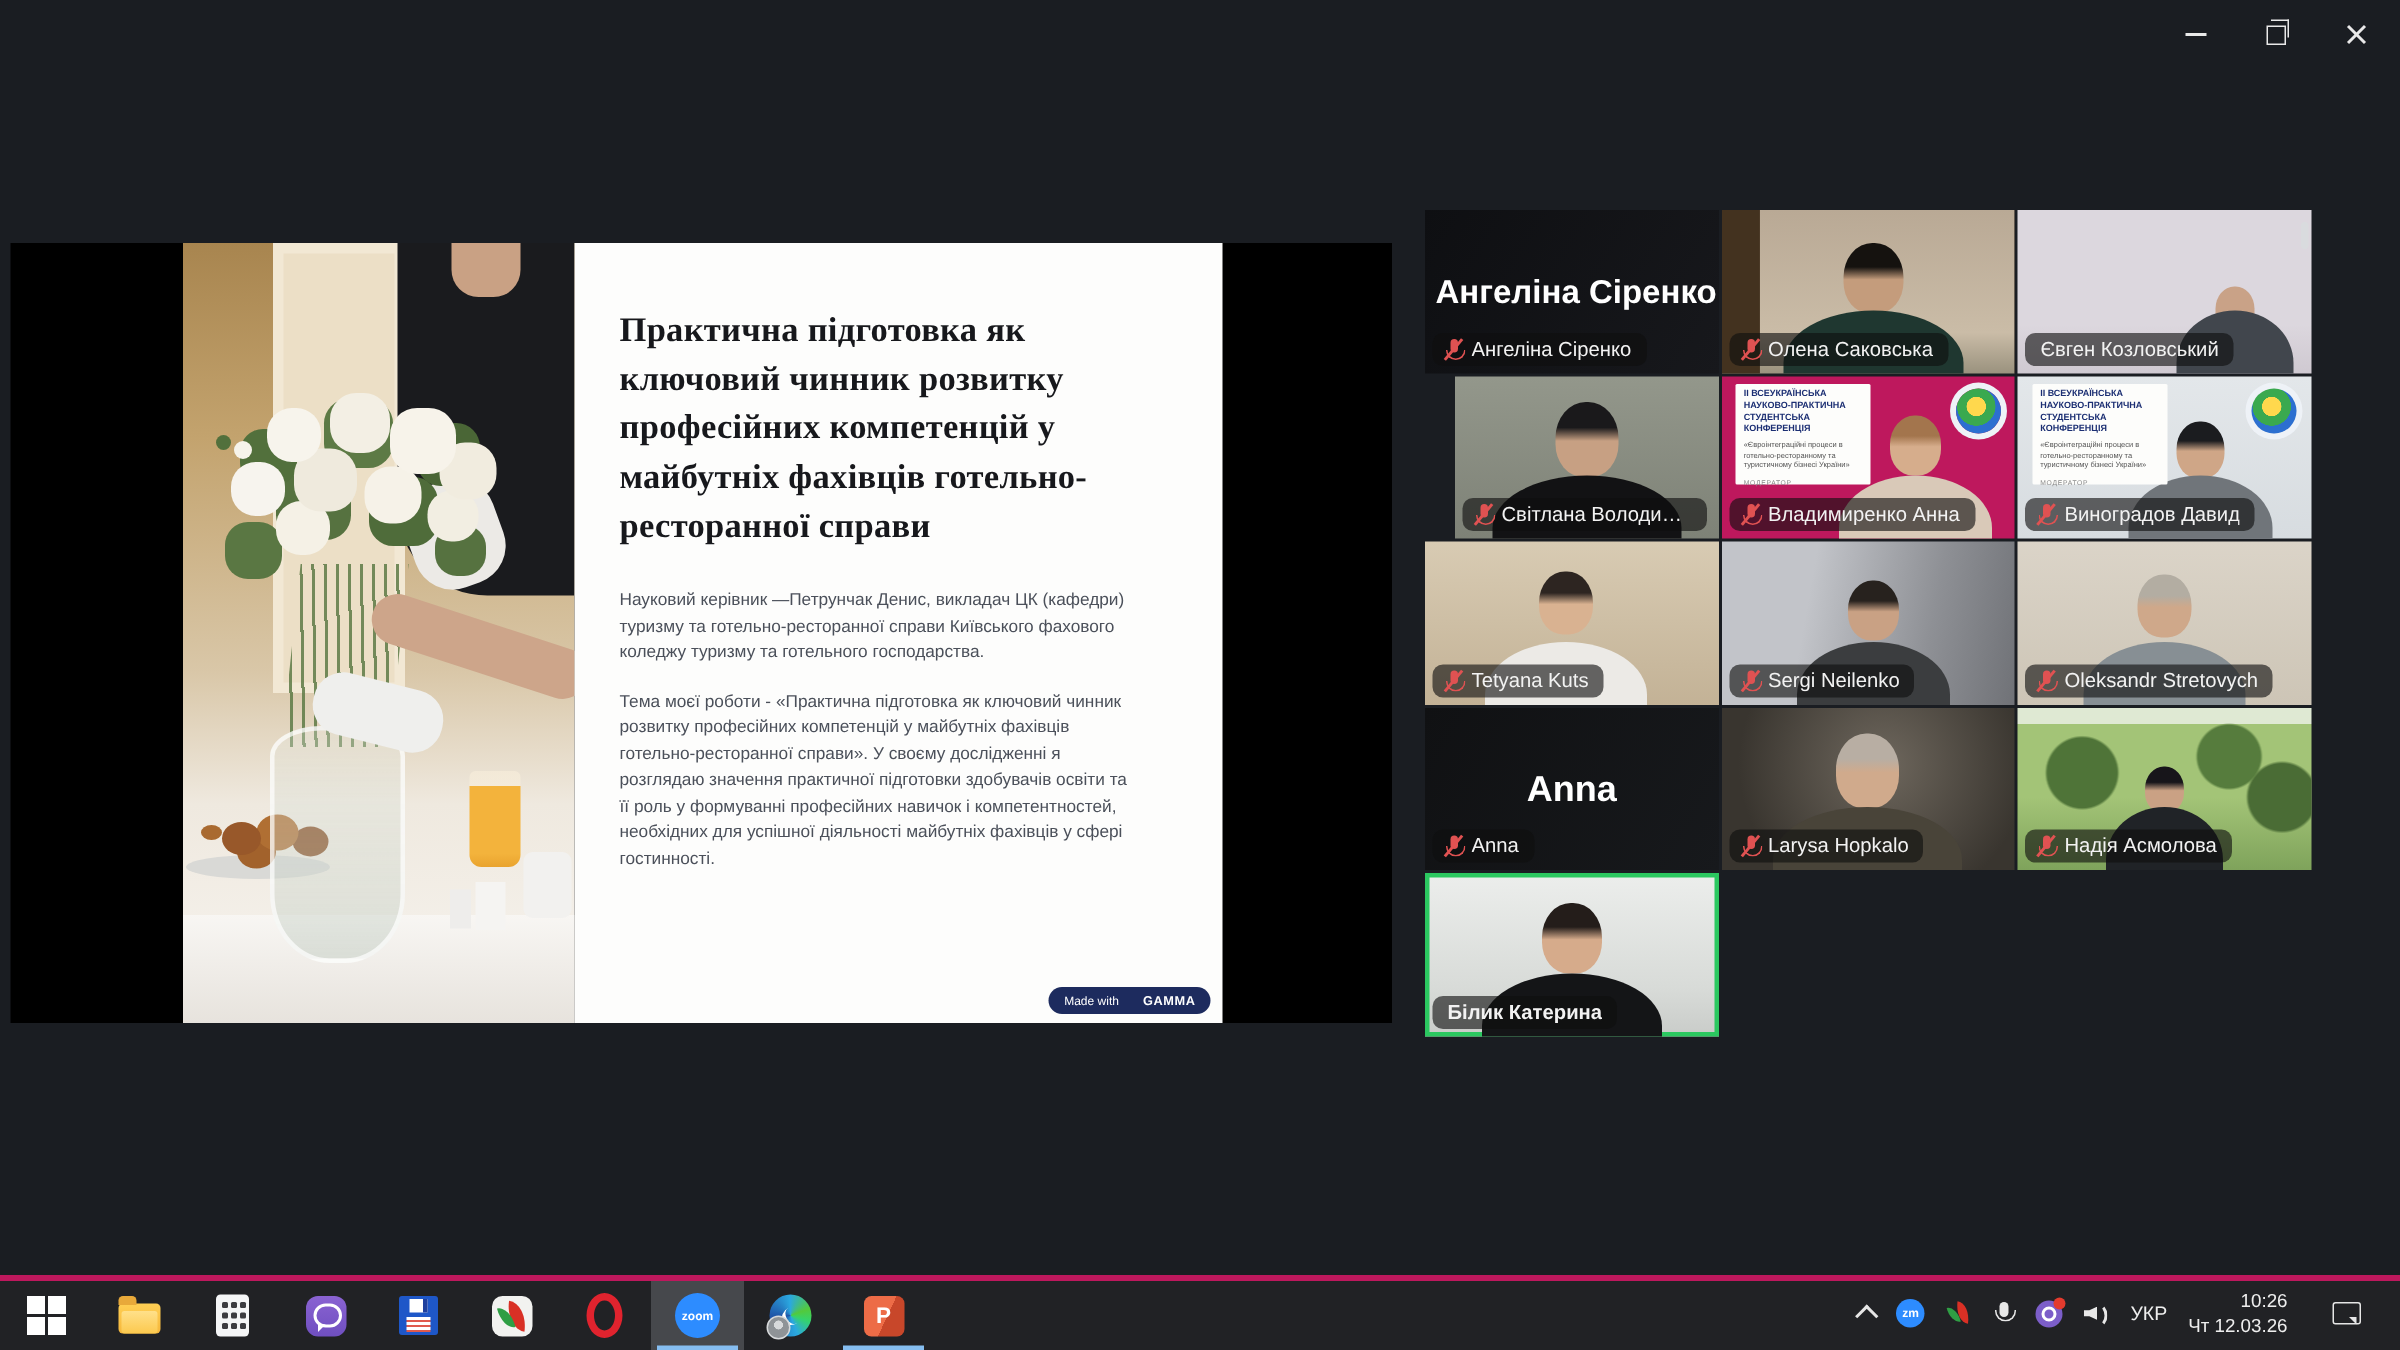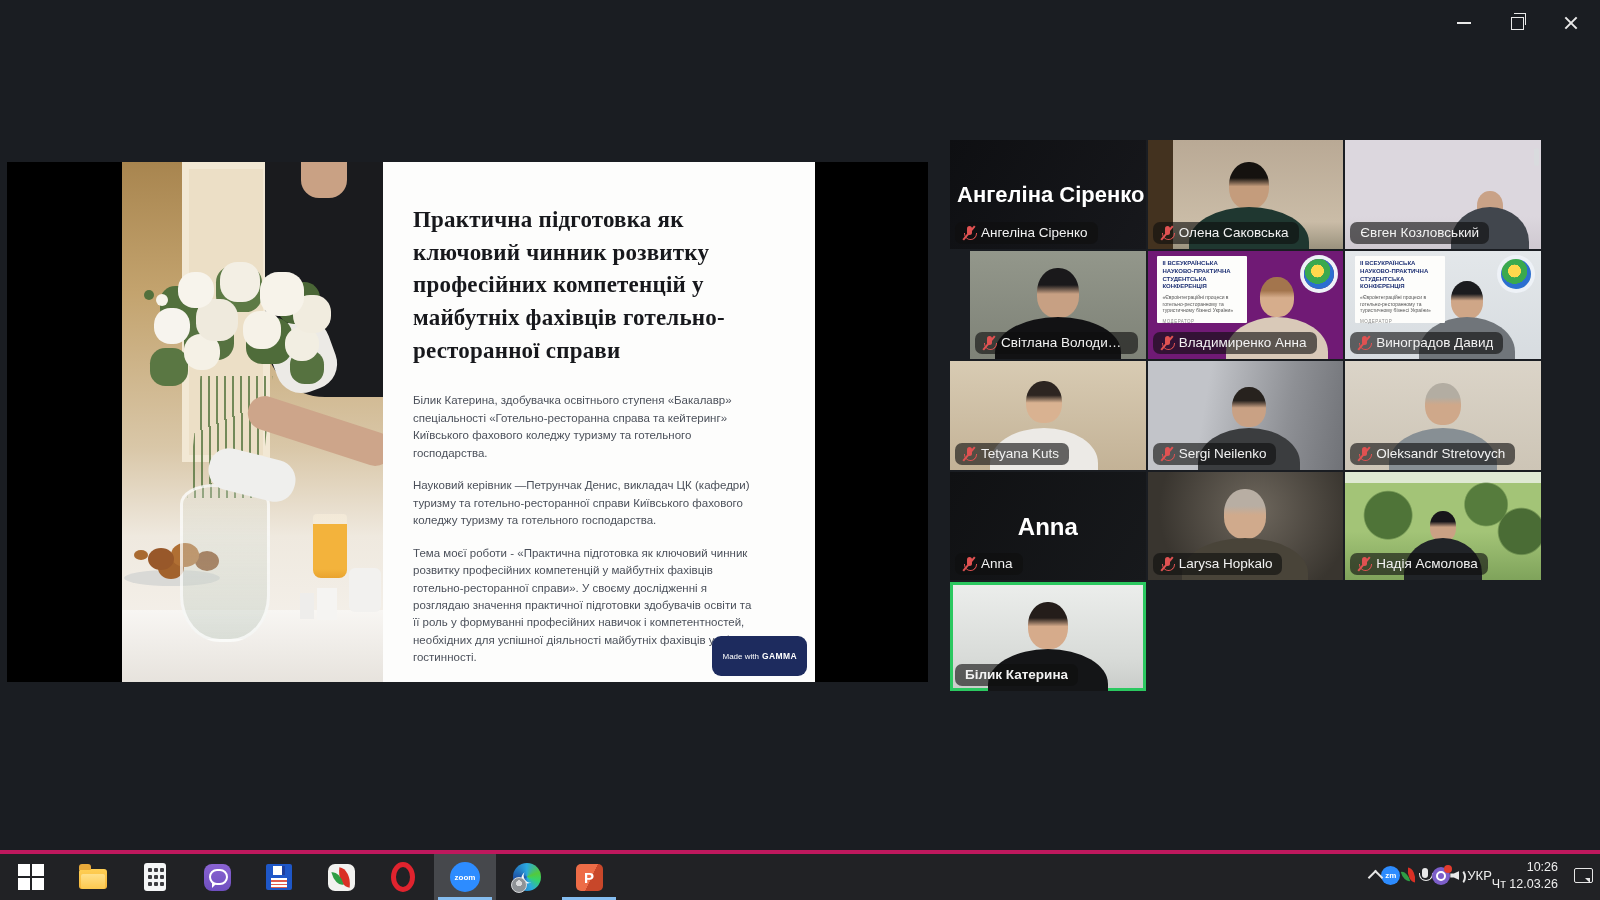--- a/index.html
+++ b/index.html
@@ -48,21 +48,21 @@
   .ph-cups{position:absolute;right:2px;top:406px;width:32px;height:44px;background:#f2f1ef;border-radius:6px;
      box-shadow:-38px 14px 0 -6px #f5f4f2,-58px 16px 0 -9px #eeedeb;}
 
   .slide{position:absolute;left:376px;top:0;width:432px;height:520px;background:#fdfdfc;
      padding:42px 56px 0 30px;box-sizing:border-box;}
   .slide-title{font-family:"Liberation Serif",serif;font-weight:bold;font-size:23px;line-height:1.42;
      color:#17181c;letter-spacing:.2px;}
   .slide p{font-size:11.5px;line-height:1.52;color:#4b505a;margin:15px 0 0;max-width:352px;}
   .slide p:first-of-type{margin-top:25px;}
   .gamma{position:absolute;right:8px;bottom:6px;background:#1d2b5e;color:#fff;font-size:8px;
-     padding:15px 10px;border-radius:9px;display:flex;gap:3px;align-items:center;}
+     padding:4px 10px;border-radius:9px;display:flex;gap:16px;align-items:center;}
   .gamma b{font-size:8.5px;letter-spacing:.4px;}
 
   
   .grid{position:absolute;left:950px;top:140px;width:591px;height:551px;display:grid;
      grid-template-columns:repeat(3,1fr);grid-template-rows:repeat(5,1fr);gap:2px;}
   .grid-scroll{position:absolute;right:2px;top:8px;width:5px;height:18px;background:#d8dbde;border-radius:3px;opacity:.9;z-index:5;}
   .tile{position:relative;background:#151619;overflow:hidden;}
   .pill{position:absolute;left:5px;bottom:5px;display:flex;align-items:center;gap:6px;
      background:rgba(15,15,15,.62);border-radius:7px;padding:3px 10px 4px 7px;max-width:93%;box-sizing:border-box;z-index:4;}
   .pill.unmuted{padding-left:10px;}
@@ -82,21 +82,21 @@
      background:linear-gradient(180deg,var(--hair,#222) 34%,var(--skin,#c9a084) 52%);}
   .person::after{content:"";position:absolute;left:var(--hx,50%);bottom:-8px;
      width:calc(var(--hs,34px)*3);height:46%;transform:translateX(-50%);
      border-radius:50% 50% 0 0 / 70% 70% 0 0;z-index:1;background:var(--shirt,#333);}
 
   .v1{background:linear-gradient(120deg,#0e0f12,#17181c);}
   .v2{background:linear-gradient(90deg,#43321f 0 13%,rgba(0,0,0,0) 13%),linear-gradient(180deg,#b9a995,#cabca7 75%,#9a927e);
       --hair:#15120f;--skin:#c49c7c;--shirt:#1f3730;--hs:40px;--hy:20%;--hx:52%;}
   .v3{background:linear-gradient(180deg,#dcd7de 0 70%,#cfc9d1);--hair:#c9a287;--skin:#c9a287;--shirt:#41464d;--hs:26px;--hy:47%;--hx:74%;}
   .v4{background:linear-gradient(180deg,#93978b,#7e8277);margin-left:20px;--hair:#1a191b;--skin:#c7a083;--shirt:#121214;--hs:42px;--hy:16%;--hx:50%;}
-  .v5{background:#701a75;padding-left:31px;--hair:#a3754d;--skin:#d6ad8c;--shirt:#d9c9b8;--hs:34px;--hy:24%;--hx:66%;}
+  .v5{background:#be185d;padding-left:31px;--hair:#a3754d;--skin:#d6ad8c;--shirt:#d9c9b8;--hs:34px;--hy:24%;--hx:66%;}
   .v6{background:linear-gradient(180deg,#e3e7ea,#d7dce0);--hair:#1b1c1f;--skin:#cfa687;--shirt:#70757a;--hs:32px;--hy:28%;--hx:62%;}
   .v7{background:linear-gradient(120deg,#0b0c0e,#141619 70%);}
   .v8{background:linear-gradient(180deg,#d8cbb3,#c3b296);--hair:#2d2521;--skin:#d9b291;--shirt:#eceae6;--hs:36px;--hy:18%;--hx:48%;}
   .v9{background:linear-gradient(100deg,#c2c4c9 0 30%,#8e9095 70%,#707277);--hair:#27221e;--skin:#c9a184;--shirt:#3b3d3f;--hs:34px;--hy:24%;--hx:52%;}
   .v10{background:linear-gradient(180deg,#dbd4c8,#cdc5b6);--hair:#b3ada2;--skin:#cfa88a;--shirt:#878f94;--hs:36px;--hy:20%;--hx:50%;}
   .v11{background:linear-gradient(180deg,#cfc2b0,#b5a794);--hair:#14110f;--skin:#c9a083;--shirt:#2c2927;--hs:38px;--hy:18%;--hx:52%;}
   .v12{background:linear-gradient(120deg,#101113,#17191c);}
   .v13{background:radial-gradient(circle at 55% 35%,#6e675d,#39352f 75%);--hair:#b8aea3;--skin:#d0aa8c;--shirt:#494439;--hs:42px;--hy:16%;--hx:50%;}
   .v14{background:radial-gradient(circle at 22% 40%,#4f7438 0 14%,rgba(0,0,0,0) 15%),
        radial-gradient(circle at 72% 30%,#567c3d 0 13%,rgba(0,0,0,0) 14%),
@@ -149,21 +149,21 @@
   .ic-edge{width:28px;height:28px;border-radius:50%;position:relative;
      background:conic-gradient(from 160deg,#2ba8e0,#1f55a8 30%,#2ba8e0 55%,#53c93c 75%,#35d36a 85%,#2ba8e0);}
   .ic-edge::before{content:"";position:absolute;left:8px;top:8px;width:12px;height:12px;border-radius:50%;
      border-left:3px solid #fff;transform:rotate(-30deg);}
   .ic-edge::after{content:"";position:absolute;left:-2px;bottom:-2px;width:14px;height:14px;border-radius:50%;
      background:radial-gradient(circle at 50% 38%,#d7d9db 0 26%,#8f9397 28%);border:1px solid #d7d9db;}
   .ic-ppt{width:27px;height:27px;border-radius:5px;background:linear-gradient(115deg,#ed6c47 55%,#c8472a 55%);
      display:flex;align-items:center;justify-content:center;}
   .ic-ppt span{color:#fff;font-weight:bold;font-size:15px;}
 
-  .tray{position:absolute;right:0;top:851px;height:49px;display:flex;align-items:center;padding-right:7px;}
+  .tray{position:absolute;right:0;top:851px;height:49px;display:flex;align-items:center;gap:14px;padding-right:26px;}
   .tr-chev{width:9px;height:9px;border-left:2px solid #e6e6e6;border-top:2px solid #e6e6e6;transform:rotate(45deg);margin-top:4px;}
   .tr-zm{width:19px;height:19px;border-radius:50%;background:#2d8cff;color:#fff;font-size:8px;font-weight:bold;
      display:flex;align-items:center;justify-content:center;}
   .tr-feather{width:18px;height:18px;position:relative;}
   .tr-feather::before{content:"";position:absolute;left:7px;top:1px;width:9px;height:14px;background:#d93025;
      border-radius:0 100% 0 100%;transform:rotate(8deg);}
   .tr-feather::after{content:"";position:absolute;left:2px;top:4px;width:7px;height:11px;background:#2f9e44;
      border-radius:0 100% 0 100%;transform:rotate(-14deg);}
   .tr-mic{position:relative;width:14px;height:16px;}
   .tr-mic::before{content:"";position:absolute;left:4px;top:0;width:6px;height:10px;background:#e8e8e8;border-radius:3px;}
@@ -209,21 +209,20 @@
       <div class="ph-plate"></div>
       <div class="ph-pastry"></div>
       <div class="ph-juice"></div>
       <div class="ph-cups"></div>
       <div class="ph-vase"></div>
       <div class="ph-arm"></div>
       <div class="ph-glove"></div>
     </div>
     <div class="slide">
       <div class="slide-title">Практична підготовка як ключовий чинник розвитку професійних компетенцій у майбутніх фахівців готельно-ресторанної справи</div>
-      <p>Білик Катерина, здобувачка освітнього ступеня «Бакалавр» спеціальності «Готельно-ресторанна справа та кейтеринг» Київського фахового коледжу туризму та готельного господарства.</p>
       <p>Науковий керівник —Петрунчак Денис, викладач ЦК (кафедри) туризму та готельно-ресторанної справи Київського фахового коледжу туризму та готельного господарства.</p>
       <p>Тема моєї роботи - «Практична підготовка як ключовий чинник розвитку професійних компетенцій у майбутніх фахівців готельно-ресторанної справи». У своєму дослідженні я розглядаю значення практичної підготовки здобувачів освіти та її роль у формуванні професійних навичок і компетентностей, необхідних для успішної діяльності майбутніх фахівців у сфері гостинності.</p>
       <div class="gamma">
         <span>Made with</span>
         <b>GAMMA</b>
       </div>
     </div>
   </div>
 
   <div class="grid">

